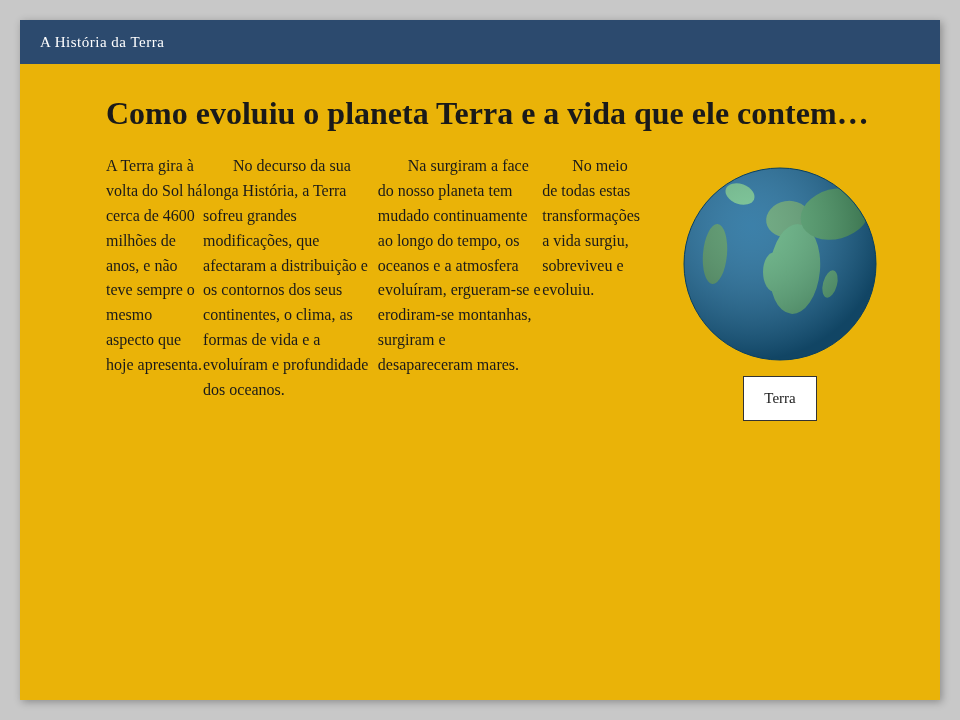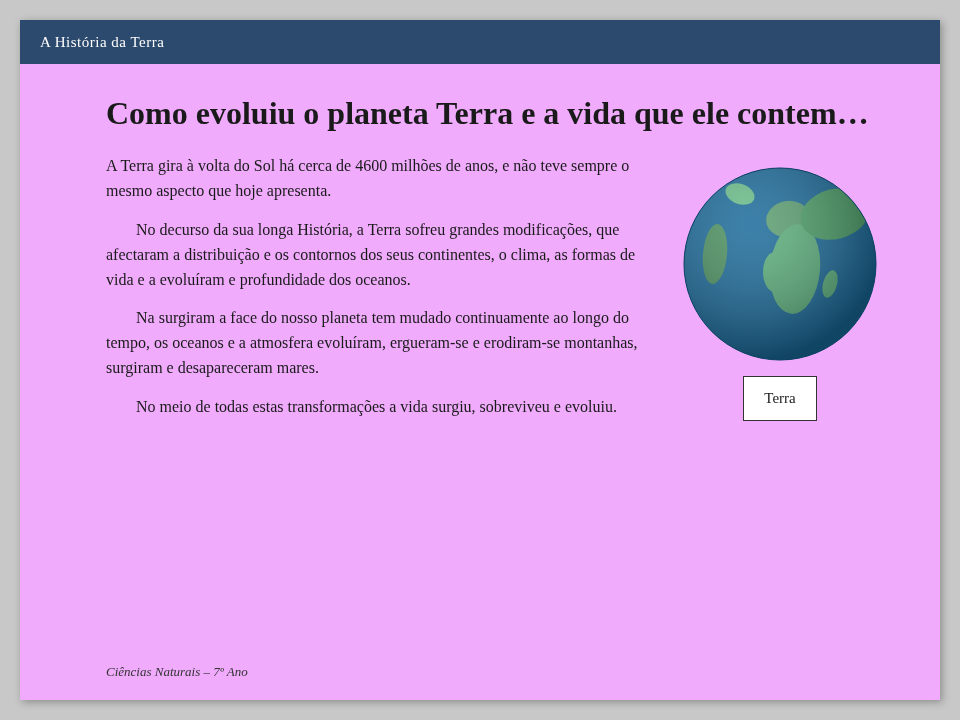--- a/index.html
+++ b/index.html
@@ -14,21 +14,21 @@
       background: #c8c8c8;
       font-family: Georgia, 'Times New Roman', serif;
       display: flex;
       align-items: center;
       justify-content: center;
     }
 
     .slide-container {
       width: 920px;
       height: 680px;
-      background: #f0abfc;
+      background: #eab308;
       display: flex;
       flex-direction: column;
       box-shadow: 2px 2px 8px rgba(0,0,0,0.3);
     }
 
     .header-bar {
       background: #2c4a6e;
       color: #ffffff;
       padding: 10px 20px;
       font-size: 15px;
@@ -60,21 +60,20 @@
     .content-body {
       display: flex;
       flex-direction: row;
       flex: 1;
       gap: 20px;
     }
 
     .text-column {
       flex: 1;
       display: flex;
-      flex-direction: column;
       gap: 0;
     }
 
     .paragraph {
       font-size: 16px;
       color: #1a1a1a;
       line-height: 1.55;
       margin-bottom: 14px;
       font-family: Georgia, serif;
       text-align: left;
@@ -126,23 +125,20 @@
 
   <div class="content-area">
     <h1 class="main-title">Como evoluiu o planeta Terra e a vida que ele contem…</h1>
 
     <div class="content-body">
       <div class="text-column">
         <p class="paragraph">A Terra gira à volta do Sol há cerca de 4600 milhões de anos, e não teve sempre o mesmo aspecto que hoje apresenta.</p>
         <p class="paragraph indent">No decurso da sua longa História, a Terra sofreu grandes modificações, que afectaram a distribuição e os contornos dos seus continentes, o clima, as formas de vida e a evoluíram e profundidade dos oceanos.</p>
         <p class="paragraph indent">Na surgiram a face do nosso planeta tem mudado continuamente ao longo do tempo, os oceanos e a atmosfera evoluíram, ergueram-se e erodiram-se montanhas, surgiram e desapareceram mares.</p>
         <p class="paragraph indent">No meio de todas estas transformações a vida surgiu, sobreviveu e evoluiu.</p>
-        <div class="footer-text">
-          <span>Ciências Naturais – 7º Ano</span>
-        </div>
       </div>
 
       <div class="image-column">
         <svg class="earth-svg" viewBox="0 0 200 200" xmlns="http://www.w3.org/2000/svg">
           <defs>
             <clipPath id="circle-clip">
               <circle cx="100" cy="100" r="96"></circle>
             </clipPath>
             <radialGradient id="earth-light" cx="35%" cy="30%" r="70%">
               <stop offset="0%" stop-color="rgba(255,255,255,0.15)"></stop>

